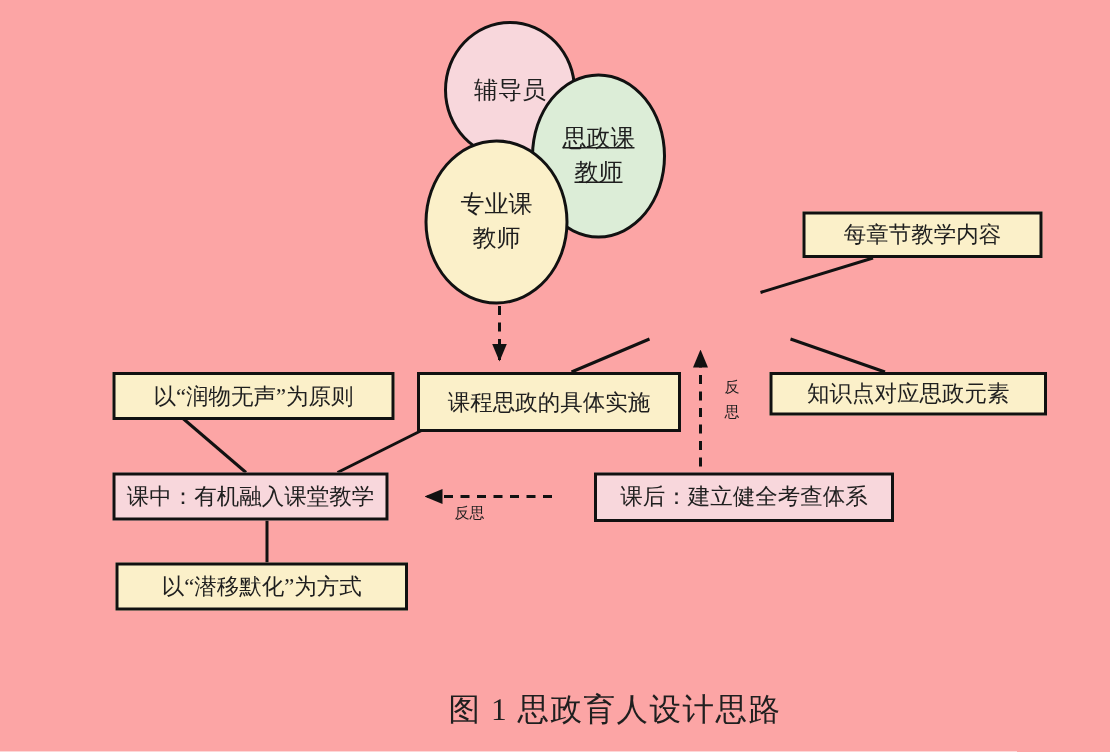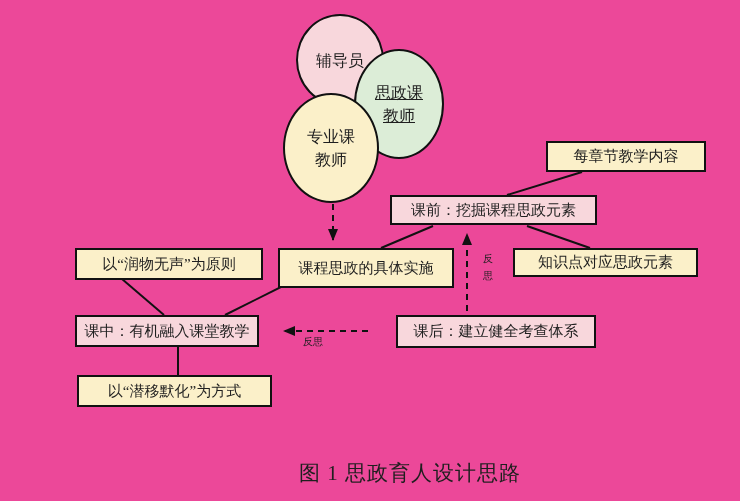--- a/index.html
+++ b/index.html
@@ -1,19 +1,19 @@
 <!DOCTYPE html>
 <html><head>
 <meta charset="utf-8">
 <style>
   html,body{margin:0;padding:0;background:#ffffff;}
   .canvas{
     position:relative;
     width:740px;height:501px;
-    background:#ec4899;
+    background:#fca5a5;
     font-family:"Liberation Serif","DejaVu Serif",serif;
     color:#1f1f1f;
     overflow:hidden;
   }
   .lines{position:absolute;left:0;top:0;z-index:1;}
   .node,.box{
     position:absolute;
     box-sizing:border-box;
     display:flex;align-items:center;justify-content:center;
     text-align:center;
@@ -25,21 +25,21 @@
   .fill-yellow{background:#fbf0c9;}
   .fill-green{background:#dcedd7;text-decoration:underline;}
 
   
   .n-counselor{left:296px;top:14px;width:88px;height:92px;z-index:2;}
   .n-ideology{left:354px;top:49px;width:90px;height:110px;z-index:3;padding:0 14px;}
   .n-major{left:283px;top:93px;width:96px;height:110px;z-index:4;padding:0 16px;}
 
   
   .box{z-index:2;}
-  .b-chapter{left:546px;top:141px;width:160px;height:31px;}
+  .b-chapter{left:535px;top:141px;width:160px;height:31px;}
   .b-pre{left:390px;top:195px;width:207px;height:30px;}
   .b-knowledge{left:513px;top:248px;width:185px;height:29px;}
   .b-principle{left:75px;top:248px;width:188px;height:32px;}
   .b-impl{left:278px;top:248px;width:176px;height:40px;}
   .b-in{left:75px;top:315px;width:184px;height:32px;}
   .b-post{left:370px;top:315px;width:200px;height:33px;margin-left:26px;}
   .b-method{left:77px;top:375px;width:195px;height:32px;}
 
   
   .lbl{position:absolute;z-index:2;font-size:10px;color:#1f1f1f;}
@@ -81,23 +81,20 @@
   <div class="node fill-green n-ideology">
     <span>思政课教师</span>
   </div>
   <div class="node fill-yellow n-major">
     <span>专业课教师</span>
   </div>
 
   <div class="box fill-yellow b-chapter">
     <span>每章节教学内容</span>
   </div>
-  <div class="box fill-pink b-pre">
-    <span>课前：挖掘课程思政元素</span>
-  </div>
   <div class="box fill-yellow b-knowledge">
     <span>知识点对应思政元素</span>
   </div>
   <div class="box fill-yellow b-principle">
     <span>以“润物无声”为原则</span>
   </div>
   <div class="box fill-yellow b-impl">
     <span>课程思政的具体实施</span>
   </div>
   <div class="box fill-pink b-in">

